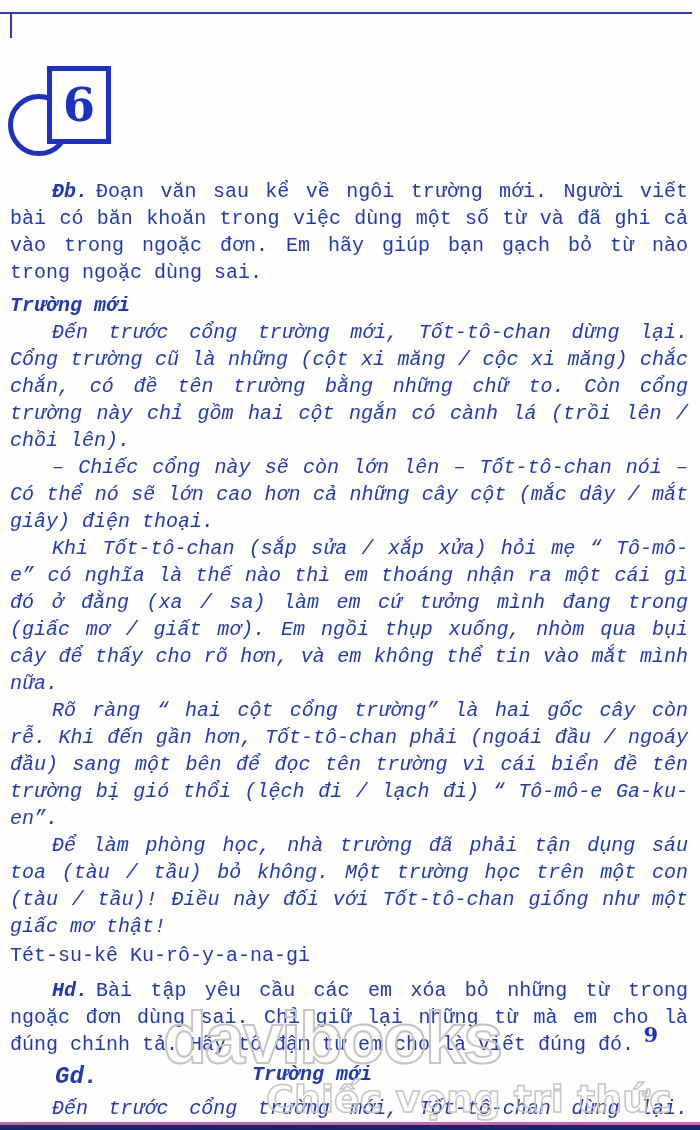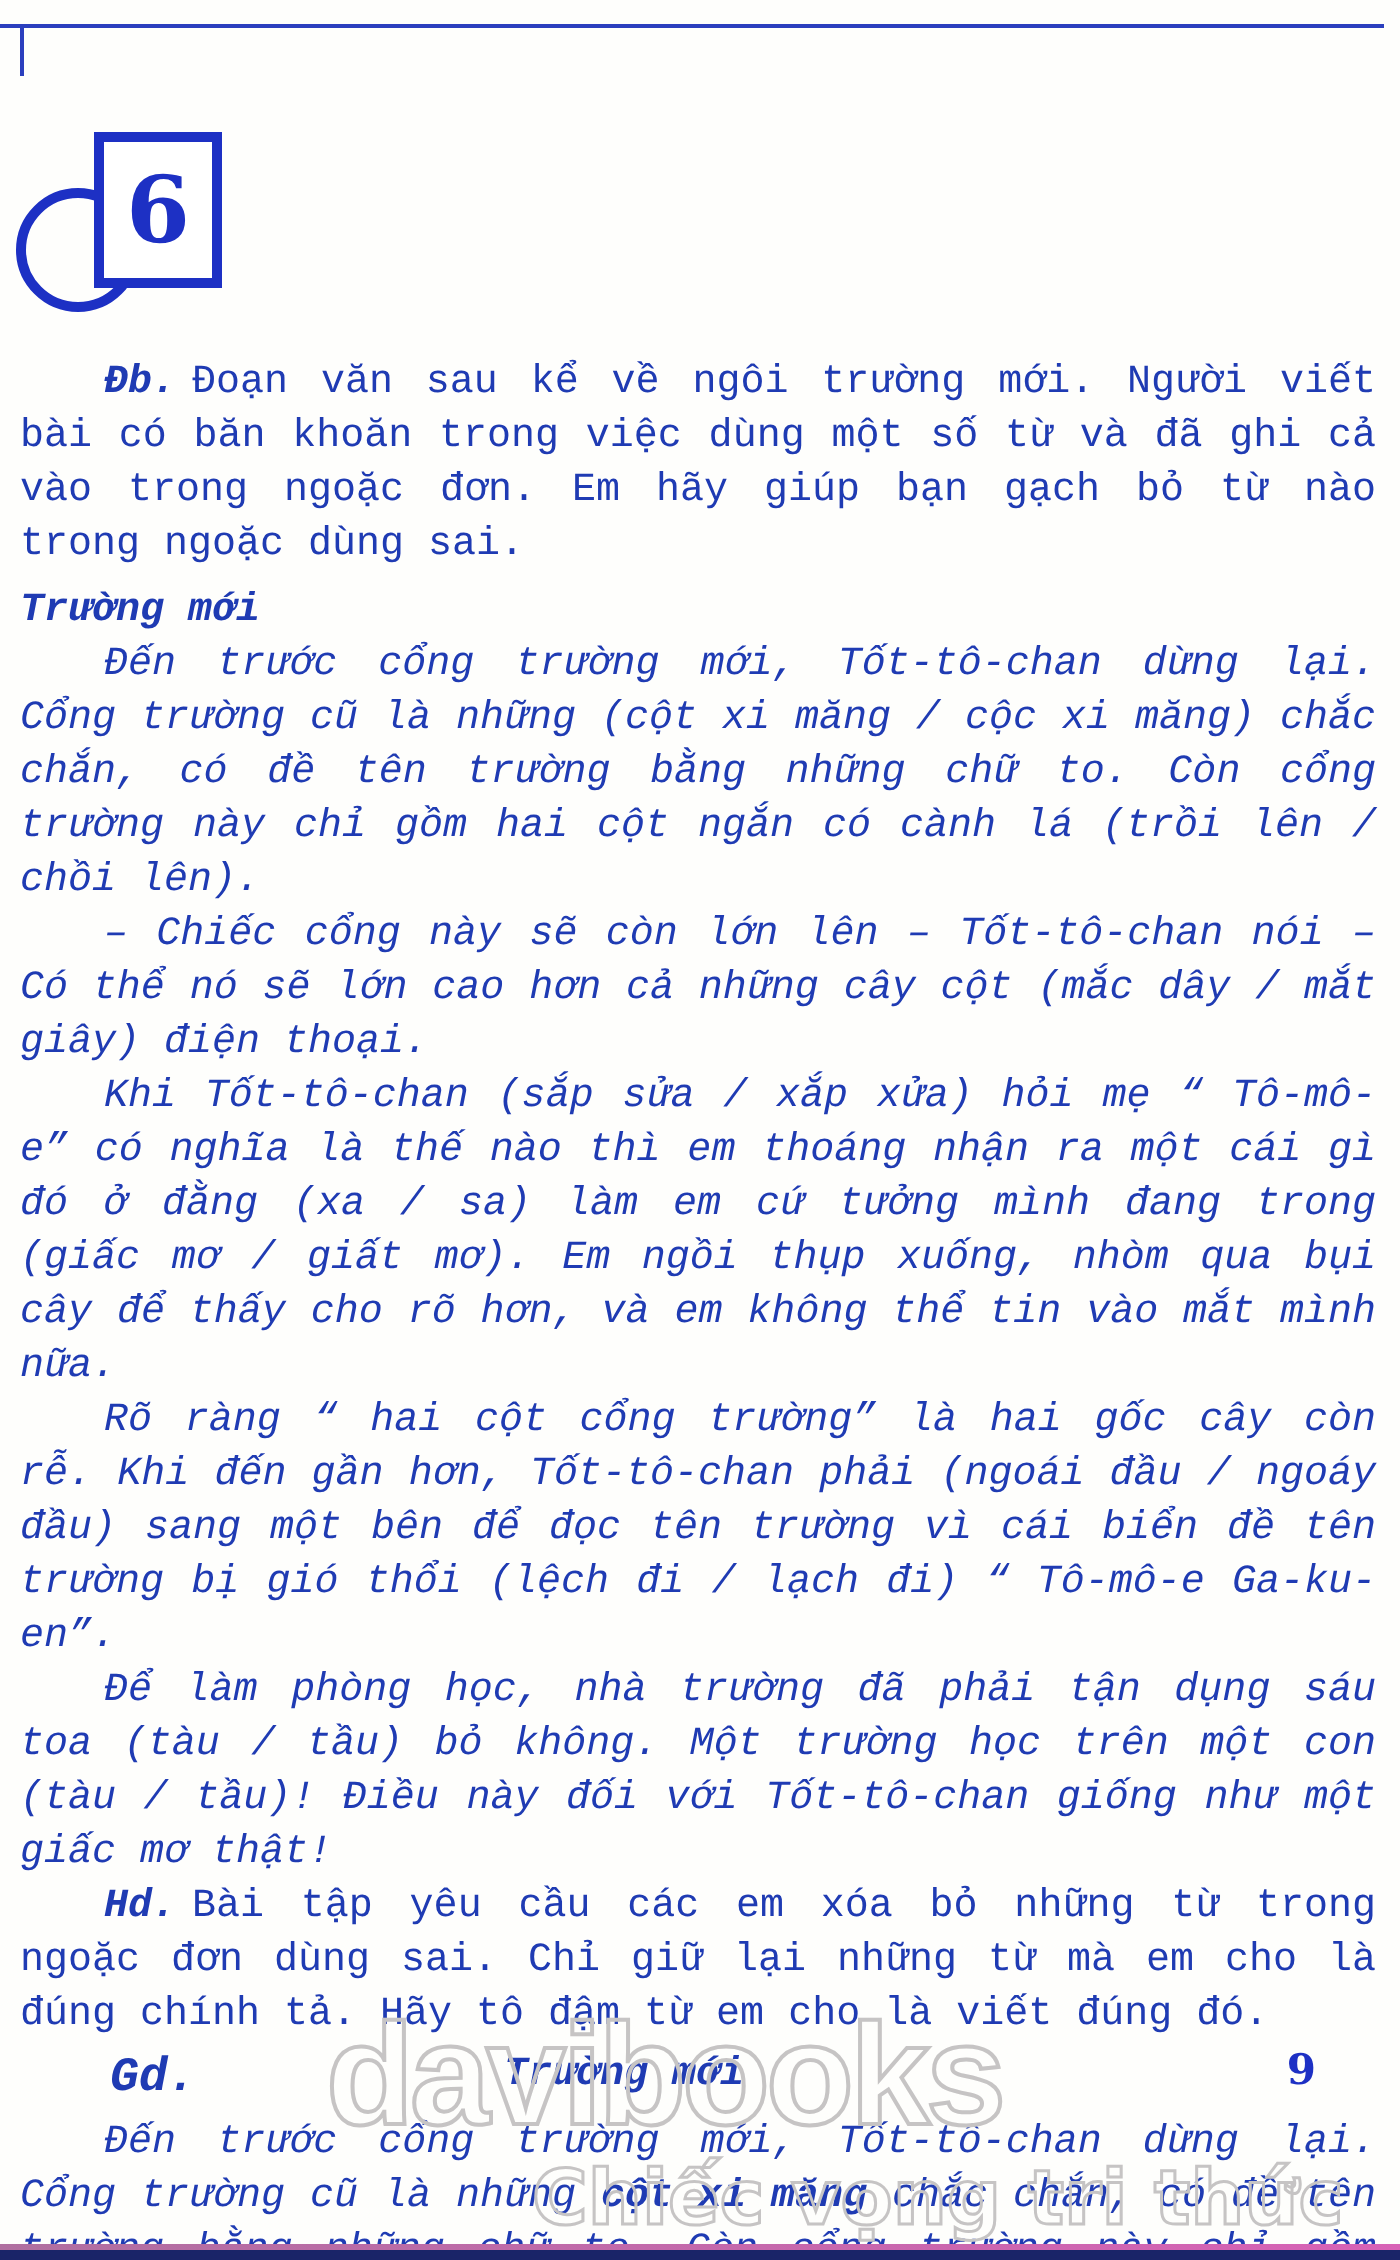--- a/index.html
+++ b/index.html
@@ -78,20 +78,21 @@
 
   <p class="indent lead"><b class="run-label">Đb.</b><span>Đoạn văn sau kể về ngôi trường mới. Người viết bài có băn khoăn trong việc dùng một số từ và đã ghi cả vào trong ngoặc đơn. Em hãy giúp bạn gạch bỏ từ nào trong ngoặc dùng sai.</span></p>
 
   <div class="story">
     <p class="story-title">Trường mới</p>
     <p class="indent">Đến trước cổng trường mới, Tốt-tô-chan dừng lại. Cổng trường cũ là những (cột xi măng / cộc xi măng) chắc chắn, có đề tên trường bằng những chữ to. Còn cổng trường này chỉ gồm hai cột ngắn có cành lá (trồi lên / chồi lên).</p>
     <p class="indent">– Chiếc cổng này sẽ còn lớn lên – Tốt-tô-chan nói – Có thể nó sẽ lớn cao hơn cả những cây cột (mắc dây / mắt giây) điện thoại.</p>
     <p class="indent">Khi Tốt-tô-chan (sắp sửa / xắp xửa) hỏi mẹ “ Tô-mô-e” có nghĩa là thế nào thì em thoáng nhận ra một cái gì đó ở đằng (xa / sa) làm em cứ tưởng mình đang trong (giấc mơ / giất mơ). Em ngồi thụp xuống, nhòm qua bụi cây để thấy cho rõ hơn, và em không thể tin vào mắt mình nữa.</p>
     <p class="indent">Rõ ràng “ hai cột cổng trường” là hai gốc cây còn rễ. Khi đến gần hơn, Tốt-tô-chan phải (ngoái đầu / ngoáy đầu) sang một bên để đọc tên trường vì cái biển đề tên trường bị gió thổi (lệch đi / lạch đi) “ Tô-mô-e Ga-ku-en”.</p>
     <p class="indent">Để làm phòng học, nhà trường đã phải tận dụng sáu toa (tàu / tầu) bỏ không. Một trường học trên một con (tàu / tầu)! Điều này đối với Tốt-tô-chan giống như một giấc mơ thật!</p>
+    <p class="author">Tét-su-kê Ku-rô-y-a-na-gi</p>
   </div>
 
   <p class="indent hd-par"><b class="run-label">Hd.</b><span>Bài tập yêu cầu các em xóa bỏ những từ trong ngoặc đơn dùng sai. Chỉ giữ lại những từ mà em cho là đúng chính tả. Hãy tô đậm từ em cho là viết đúng đó.</span></p>
 
   <div class="gd-line">
     <span class="gd-label">Gd.</span>
     <span class="gd-title">Trường mới</span>
   </div>
 
   <div class="story">

